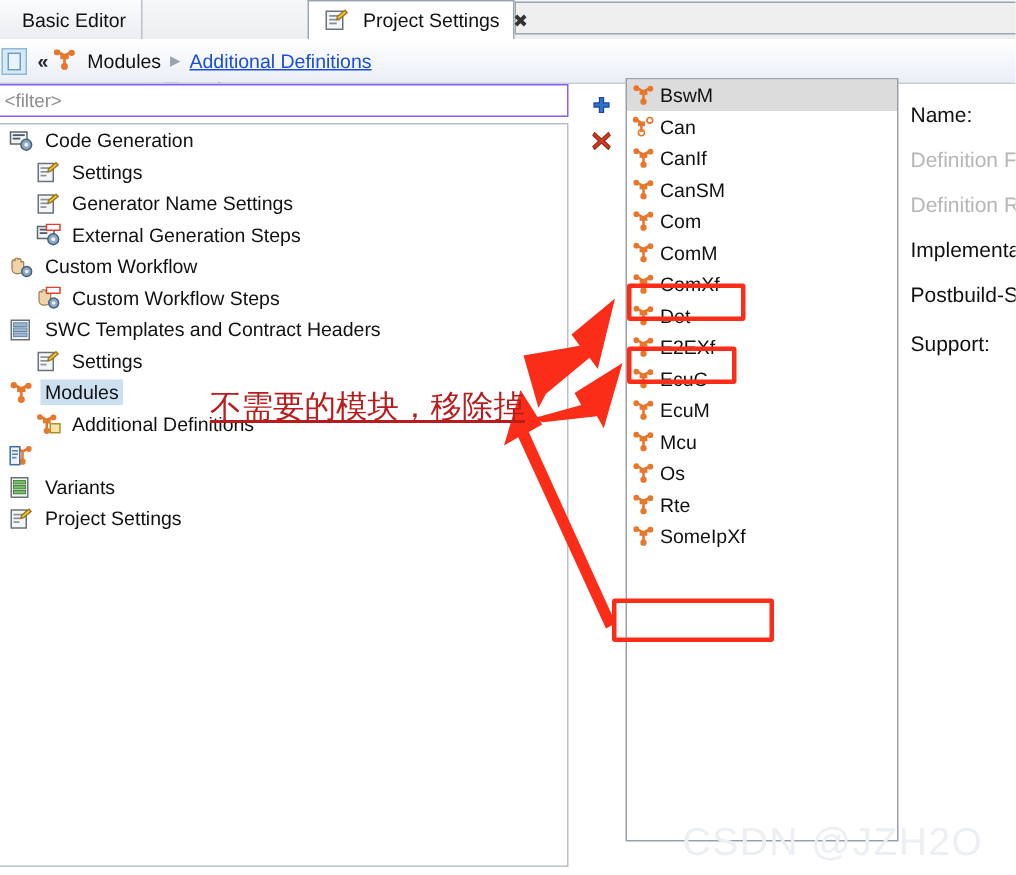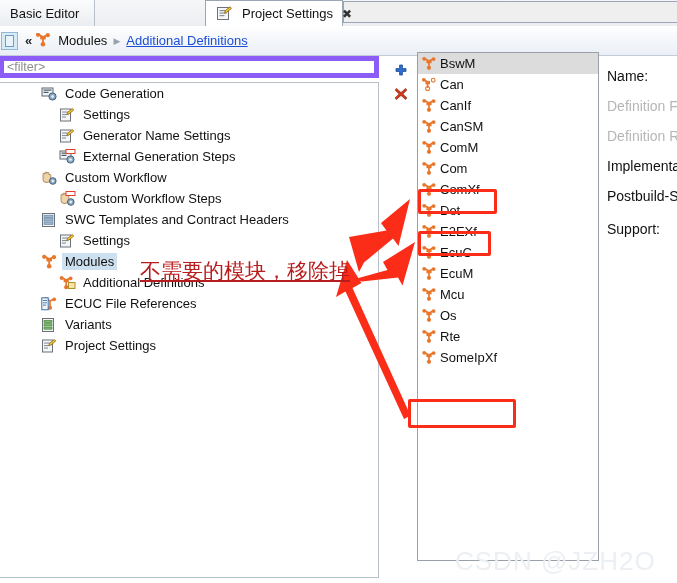--- a/index.html
+++ b/index.html
@@ -28,20 +28,21 @@
     position:absolute;top:0;height:26px;
     display:flex;align-items:center;gap:5px;
     padding:0 10px;box-sizing:border-box;
     font-size:13px;white-space:nowrap;
     cursor:default;
   }
   .tab.inactive{
     background:linear-gradient(to bottom,#fbfcfd 0%,#eaedf1 100%);
     border-right:1px solid #b7bfc9;
     color:#111;
+    justify-content:flex-end;
   }
   .tab.active{
     background:#ffffff;
     border-left:1px solid #9aa6b4;
     border-right:1px solid #9aa6b4;
     border-top:1px solid #9aa6b4;
     box-sizing:border-box;
     color:#111;
     z-index:3;
   }
@@ -69,29 +70,28 @@
   .crumb-home i{display:block;width:7px;height:10px;background:#e8f3fb;border:1px solid #6d9dc5;}
   .crumb-chev{margin:0 5px 0 7px;color:#20282f;font-size:13px;font-weight:bold;letter-spacing:-2px;}
   .crumb-text{font-size:13px;color:#111;margin-left:4px;}
   .crumb-arrow{margin:0 6px;color:#9aa3ad;font-size:9px;}
   .crumb-link{font-size:13px;color:#1a4fd6;text-decoration:underline;cursor:pointer;}
 
   
   .leftpanel{position:absolute;left:0;top:56px;width:379px;height:522px;}
   .filterbox{
     position:absolute;left:-1px;top:0;width:380px;height:22px;
-    border:5px solid #8b5cf6;background:#fff;box-sizing:border-box;
+    border:1px solid #8b5cf6;background:#fff;box-sizing:border-box;
     display:flex;align-items:center;padding-left:3px;
     color:#8d8d8d;font-size:12.5px;
   }
   .treebox{
     position:absolute;left:-1px;top:26px;width:380px;height:496px;
     border:1px solid #b9c0c8;background:#fff;box-sizing:border-box;
     overflow:hidden;
-    padding-left:35px;
   }
   .titem{
     height:21px;display:flex;align-items:center;
     font-size:13px;color:#111;white-space:nowrap;cursor:default;
   }
   .titem .lbl{padding:1px 3px;}
   .titem.sel .lbl{background:#cde0f0;}
   .ico{width:17px;height:16px;margin-right:4px;position:relative;flex:0 0 auto;}
 
   
@@ -334,21 +334,20 @@
             <path d="M9 5 L5.2 2.6 M9 5 L13 2.9 M9 5 L9 11.5" stroke="#e8762b" stroke-width="1.7" fill="none"></path>
             <circle cx="5" cy="3" r="1.9" fill="#e8762b"></circle>
             <circle cx="13.2" cy="3.3" r="1.9" fill="#e8762b"></circle>
             <circle cx="9" cy="11.8" r="2.1" fill="#e8762b"></circle>
             <rect x="0.8" y="1.8" width="6.4" height="12" fill="#eef3f8" stroke="#3b6fa5"></rect>
             <rect x="2" y="4" width="4" height="1" fill="#4f7fc0"></rect>
             <rect x="2" y="6.3" width="4" height="1" fill="#4f7fc0"></rect>
             <rect x="2" y="8.6" width="3" height="1" fill="#4f7fc0"></rect>
           </svg>
         </span>
-        <span class="lbl">ECUC File References</span>
       </div>
 
       <div class="titem" style="padding-left:6px">
         <span class="ico">
           <svg width="17" height="16" viewBox="0 0 17 16" xmlns="http://www.w3.org/2000/svg">
             <rect x="1.5" y="1.5" width="11" height="13" fill="#f3f5f7" stroke="#6b7279"></rect>
             <rect x="3" y="3.4" width="8" height="2.2" fill="#78bb6b" stroke="#3f7a36" stroke-width="0.6"></rect>
             <rect x="3" y="6.7" width="8" height="2.2" fill="#78bb6b" stroke="#3f7a36" stroke-width="0.6"></rect>
             <rect x="3" y="10" width="8" height="2.2" fill="#78bb6b" stroke="#3f7a36" stroke-width="0.6"></rect>
           </svg>
@@ -432,32 +431,32 @@
     </div>
 
     <div class="mitem">
       <span class="modico"><svg width="16" height="15" viewBox="0 0 16 15" xmlns="http://www.w3.org/2000/svg">
             <path d="M8 5 L3.4 2.5 M8 5 L12.4 2.8 M8 5 L8 11.5" stroke="#e8762b" stroke-width="1.7" fill="none"></path>
             <circle cx="3.2" cy="2.8" r="1.9" fill="#e8762b"></circle>
             <circle cx="12.6" cy="3.1" r="1.9" fill="#e8762b"></circle>
             <circle cx="8" cy="11.8" r="2.1" fill="#e8762b"></circle>
             <rect x="5.4" y="4" width="5.2" height="3.2" fill="#e8762b"></rect>
           </svg></span>
+      <span>Com</span>
+    </div>
+
+    <div class="mitem">
+      <span class="modico"><svg width="16" height="15" viewBox="0 0 16 15" xmlns="http://www.w3.org/2000/svg">
+            <path d="M8 5 L3.4 2.5 M8 5 L12.4 2.8 M8 5 L8 11.5" stroke="#e8762b" stroke-width="1.7" fill="none"></path>
+            <circle cx="3.2" cy="2.8" r="1.9" fill="#e8762b"></circle>
+            <circle cx="12.6" cy="3.1" r="1.9" fill="#e8762b"></circle>
+            <circle cx="8" cy="11.8" r="2.1" fill="#e8762b"></circle>
+            <rect x="5.4" y="4" width="5.2" height="3.2" fill="#e8762b"></rect>
+          </svg></span>
       <span>ComM</span>
-    </div>
-
-    <div class="mitem">
-      <span class="modico"><svg width="16" height="15" viewBox="0 0 16 15" xmlns="http://www.w3.org/2000/svg">
-            <path d="M8 5 L3.4 2.5 M8 5 L12.4 2.8 M8 5 L8 11.5" stroke="#e8762b" stroke-width="1.7" fill="none"></path>
-            <circle cx="3.2" cy="2.8" r="1.9" fill="#e8762b"></circle>
-            <circle cx="12.6" cy="3.1" r="1.9" fill="#e8762b"></circle>
-            <circle cx="8" cy="11.8" r="2.1" fill="#e8762b"></circle>
-            <rect x="5.4" y="4" width="5.2" height="3.2" fill="#e8762b"></rect>
-          </svg></span>
-      <span>Com</span>
     </div>
 
     <div class="mitem">
       <span class="modico"><svg width="16" height="15" viewBox="0 0 16 15" xmlns="http://www.w3.org/2000/svg">
             <path d="M8 5 L3.4 2.5 M8 5 L12.4 2.8 M8 5 L8 11.5" stroke="#e8762b" stroke-width="1.7" fill="none"></path>
             <circle cx="3.2" cy="2.8" r="1.9" fill="#e8762b"></circle>
             <circle cx="12.6" cy="3.1" r="1.9" fill="#e8762b"></circle>
             <circle cx="8" cy="11.8" r="2.1" fill="#e8762b"></circle>
             <rect x="5.4" y="4" width="5.2" height="3.2" fill="#e8762b"></rect>
           </svg></span>

